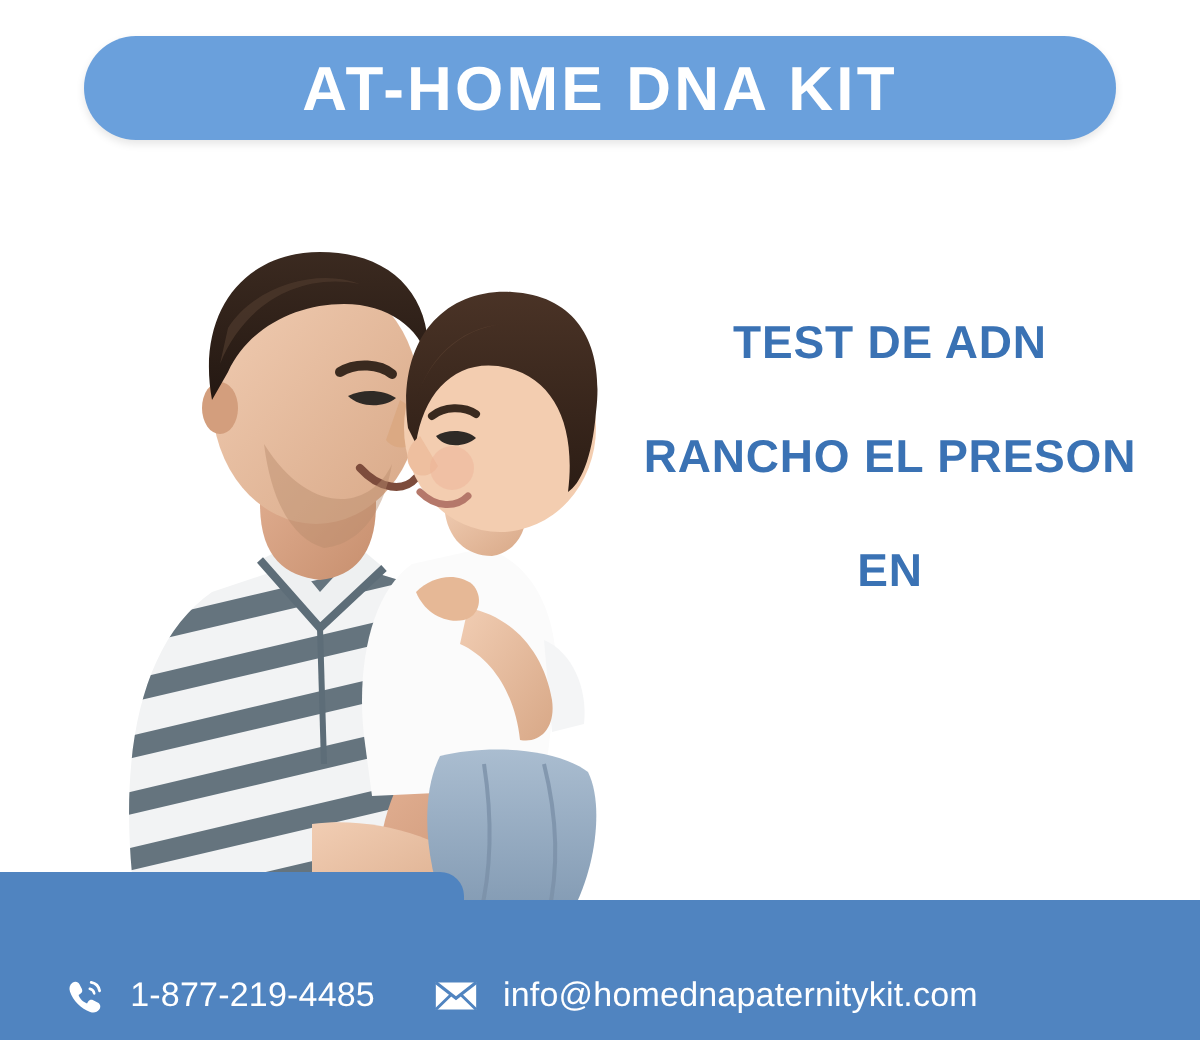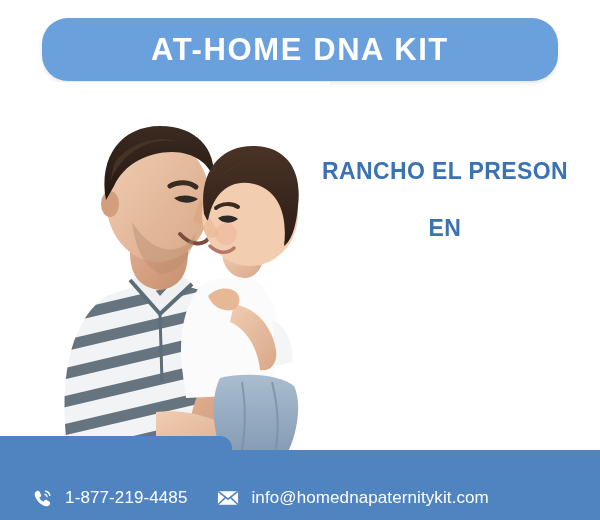--- a/index.html
+++ b/index.html
@@ -20,21 +20,21 @@
     background: #ffffff;
     overflow: hidden;
   }
 
   
   .header-banner {
     position: absolute;
     left: 42px;
     top: 18px;
     width: 516px;
-    height: 63px;
+    height: 52px;
     background: #6aa0dc;
     border-radius: 26px;
     box-shadow: 0 2px 4px rgba(0,0,0,0.10);
     display: flex;
     align-items: center;
     justify-content: center;
   }
   .header-title {
     color: #ffffff;
     font-size: 31px;
@@ -239,20 +239,21 @@
 
       <path d="M200 136 C192 142 192 150 198 155 C202 157 207 155 209 151" fill="#eebf9f"></path>
 
       <path d="M200 164 C208 172 218 172 224 166" stroke="#b5786a" stroke-width="3.5" fill="none" stroke-linecap="round"></path>
 
       <circle cx="216" cy="152" r="11" fill="#eeb296" opacity="0.45"></circle>
     </svg>
   </div>
 
   <div class="headline-block">
+    <div class="headline-line">TEST DE ADN</div>
     <div class="headline-line">RANCHO EL PRESON</div>
     <div class="headline-line">EN</div>
   </div>
 
   <div class="footer-notch"></div>
   <div class="footer-bar"></div>
 
 
   <div class="footer-row footer-row-2">
     <div class="footer-item">

